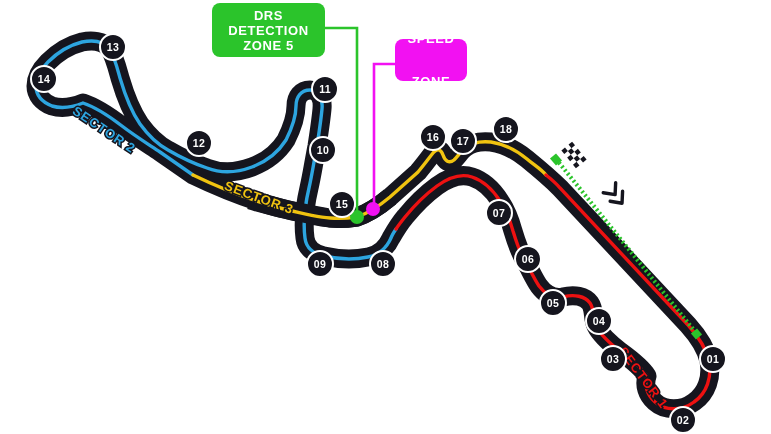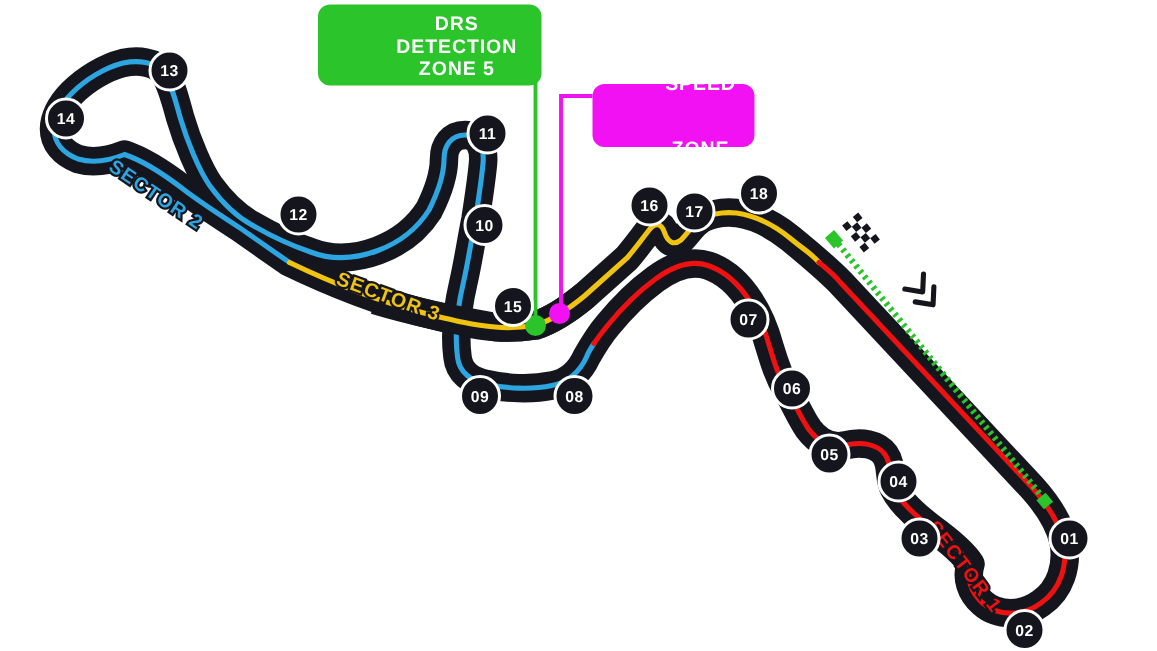--- a/index.html
+++ b/index.html
@@ -1,23 +1,23 @@
 <!DOCTYPE html>
 <html><head>
 <meta charset="utf-8">
 <style>
   html,body{margin:0;padding:0;background:#ffffff;}
   .stage{position:relative;width:771px;height:434px;background:#ffffff;overflow:hidden;
          font-family:"Liberation Sans",sans-serif;}
   .stage svg{position:absolute;left:0;top:0;}
   .callout{position:absolute;display:flex;flex-direction:column;align-items:center;justify-content:center;
            color:#ffffff;font-weight:700;font-size:13px;line-height:15px;letter-spacing:.6px;
-           border-radius:8px;text-align:center;padding-left:36px;}
+           border-radius:8px;text-align:center;}
   .callout-drs{left:212px;top:3px;width:113px;height:54px;background:#2bc42b;}
-  .callout-speed{left:395px;top:56px;width:72px;height:42px;background:#f211f2;gap:28px;}
+  .callout-speed{left:395px;top:39px;width:72px;height:42px;background:#f211f2;gap:28px;}
   .turn-marker text{font:700 10.5px "Liberation Sans",sans-serif;fill:#ffffff;letter-spacing:.3px;}
   .sector-label{font:700 13px "Liberation Sans",sans-serif;letter-spacing:1px;
                 paint-order:stroke;stroke:#15151e;stroke-width:3px;}
 </style>
 </head>
 <body>
 
 <div class="stage">
 
   <svg id="map" width="771" height="434" viewBox="0 0 771 434">

